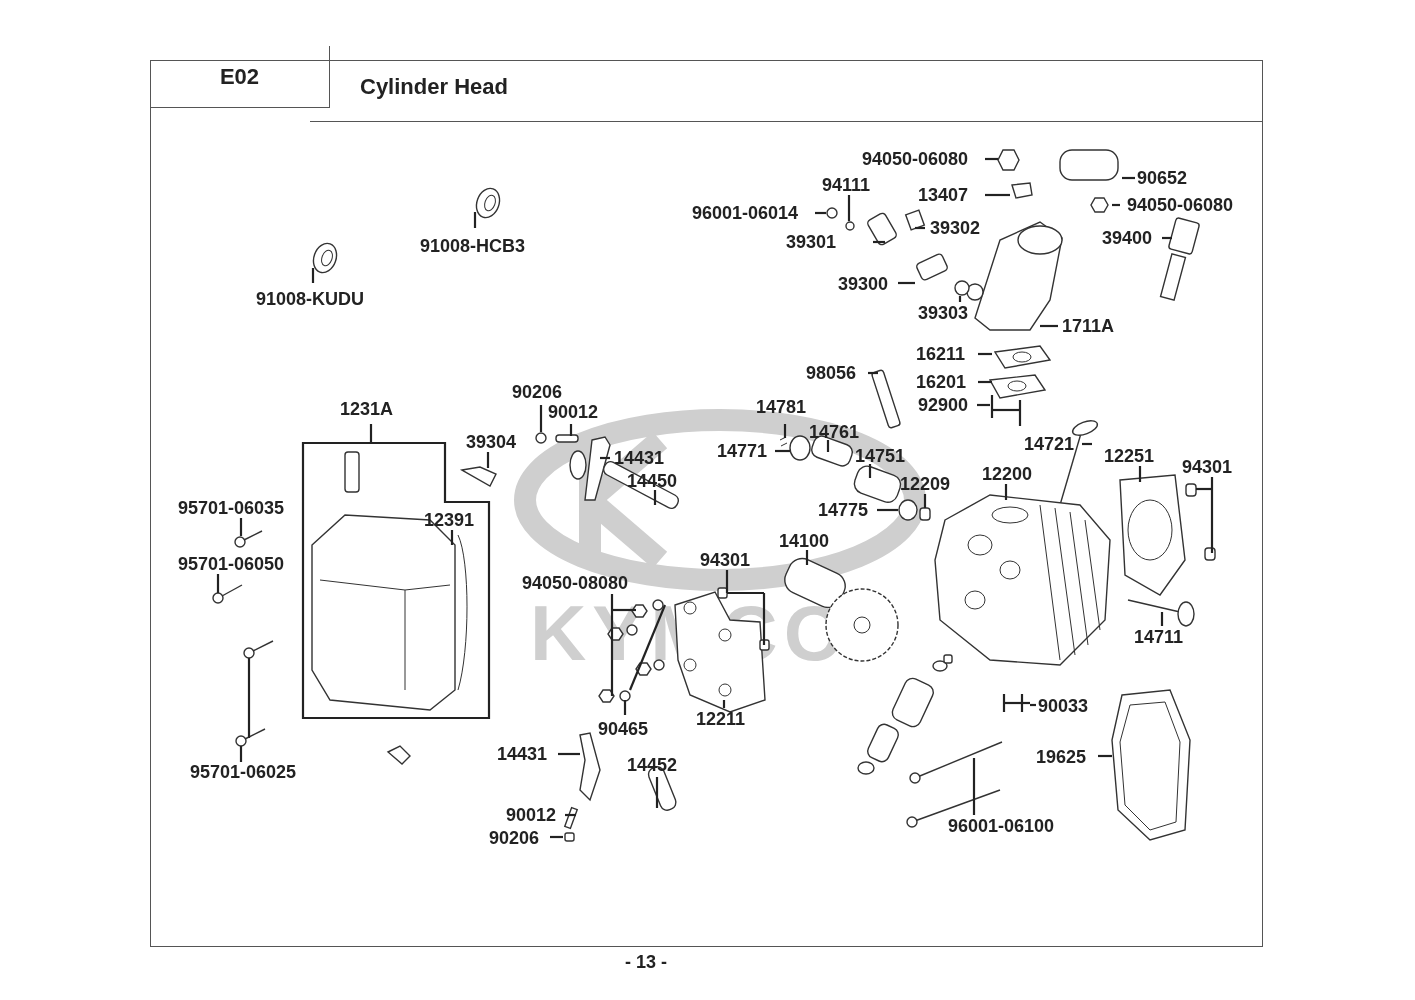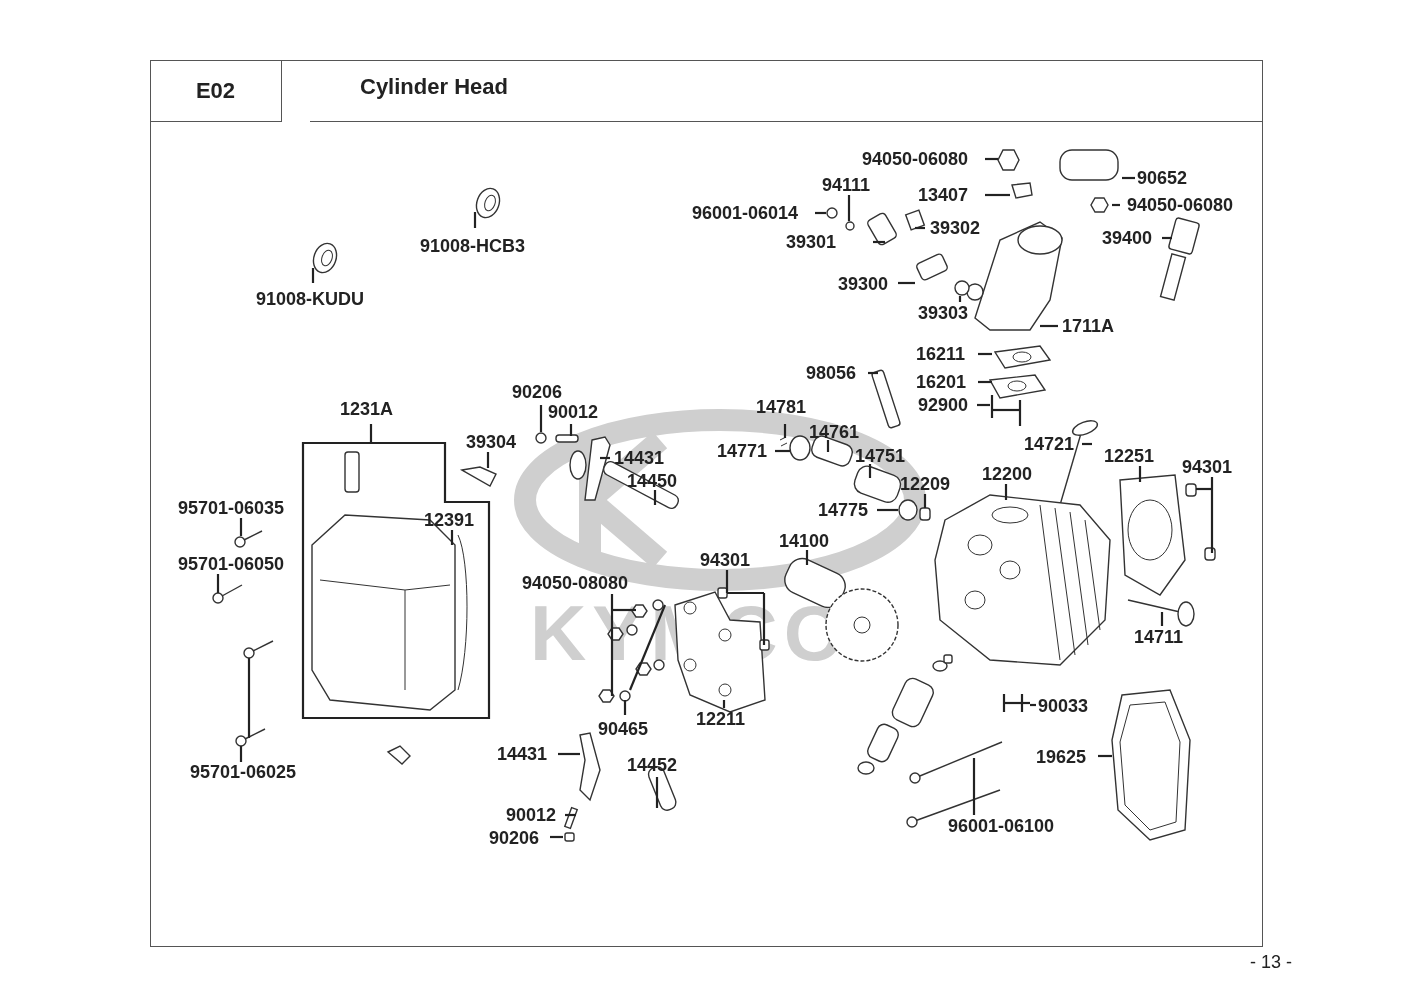--- a/index.html
+++ b/index.html
@@ -1,21 +1,21 @@
 <!DOCTYPE html>
 <html><head>
 <meta charset="utf-8">
 <style>
   html, body { margin:0; padding:0; background:#ffffff; }
   body { width:1415px; height:1000px; position:relative; overflow:hidden; font-family:"Liberation Sans", sans-serif; color:#222; }
   .frame { position:absolute; left:150px; top:60px; width:1113px; height:887px; border:1px solid #555; box-sizing:border-box; }
-  .header-code { position:absolute; left:150px; top:60px; width:132px; height:62px; border-right:1px solid #555; border-bottom:1px solid #555; box-sizing:border-box; display:flex; align-items:center; justify-content:center; font-weight:bold; font-size:22px; }
+  .header-code { position:absolute; left:150px; top:46px; width:180px; height:62px; border-right:1px solid #555; border-bottom:1px solid #555; box-sizing:border-box; display:flex; align-items:center; justify-content:center; font-weight:bold; font-size:22px; }
   .header-title { position:absolute; left:360px; top:60px; height:54px; display:flex; align-items:center; font-weight:bold; font-size:22px; }
   .header-line { position:absolute; left:310px; top:121px; width:953px; height:1px; background:#555; }
-  .page-num { position:absolute; left:0; width:1292px; top:952px; text-align:right; font-weight:normal; font-size:18px; }
+  .page-num { position:absolute; left:0; width:1292px; top:952px; text-align:center; font-weight:bold; font-size:18px; }
   svg.diagram { position:absolute; left:0; top:0; width:1415px; height:1000px; }
   .lbl { font-family:"Liberation Sans", sans-serif; font-weight:bold; font-size:18px; fill:#222; }
   .ln { stroke:#222; stroke-width:2.2; fill:none; }
   .part { stroke:#333; stroke-width:1.4; fill:#fff; }
   .partthin { stroke:#333; stroke-width:1; fill:none; }
   .wm { fill:none; stroke:#cfcfcf; }
   .wmtxt { font-family:"Liberation Sans", sans-serif; font-weight:bold; font-size:78px; fill:#cfcfcf; letter-spacing:6px; }
 </style>
 </head>
 <body>

